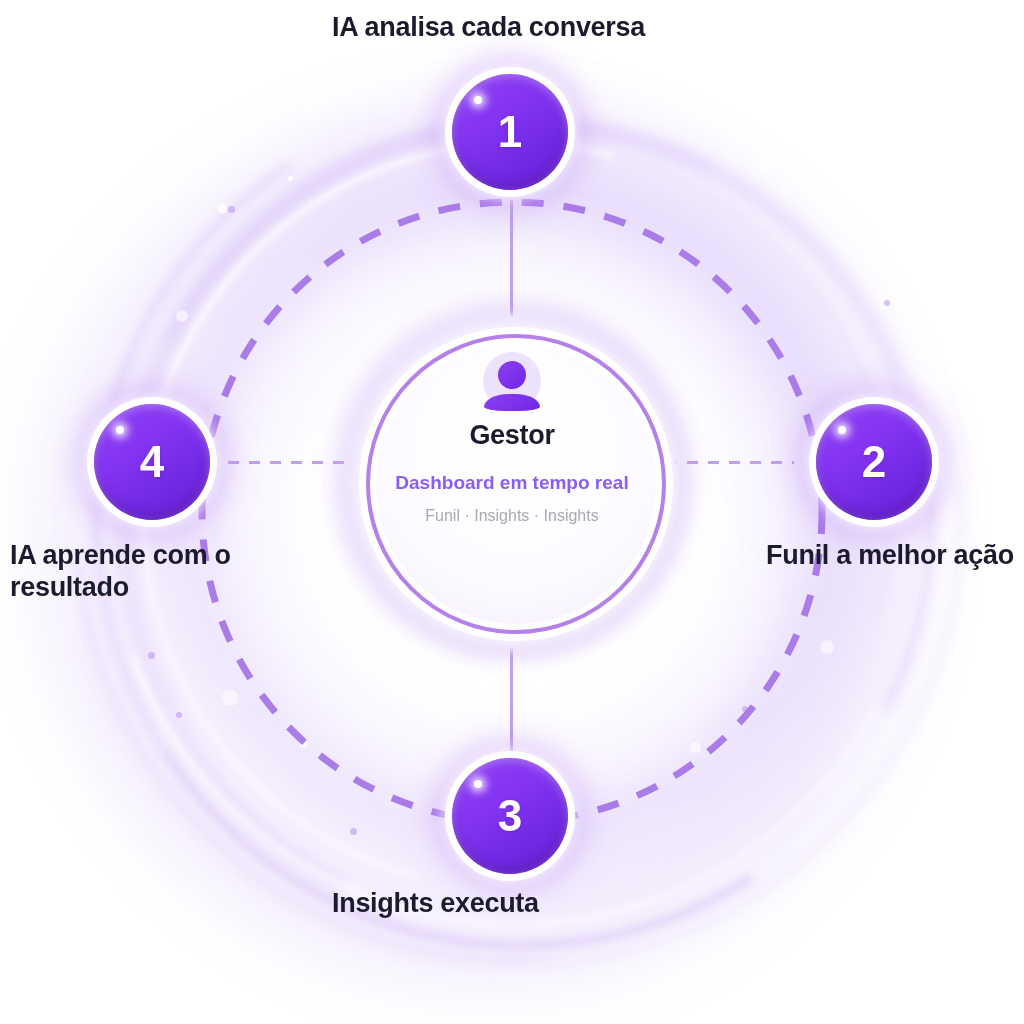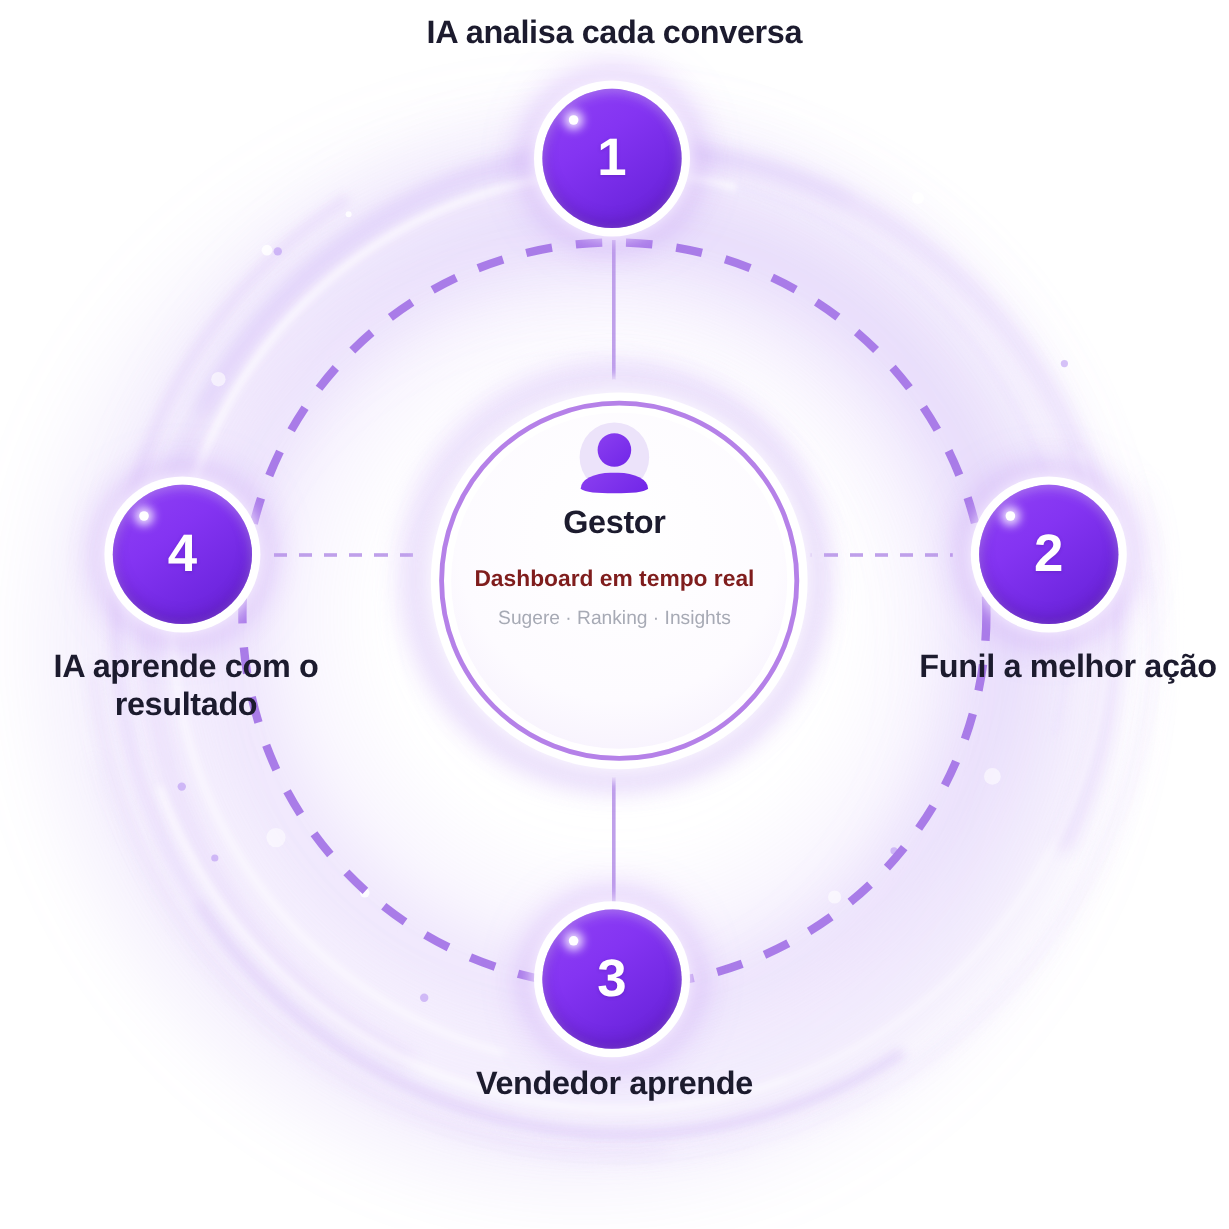--- a/index.html
+++ b/index.html
@@ -185,21 +185,21 @@
   .avatar .body{
     position:absolute;left:1px;top:42px;width:56px;height:17px;
     border-radius:50% 50% 45% 45%/85% 85% 28% 28%;
     background:linear-gradient(140deg,#8b3ff0 0%,#7126e8 100%);
   }
   .hub-title{
     font-size:27px;font-weight:bold;color:#1c1b2e;
     letter-spacing:-0.3px;line-height:1.15;margin-bottom:20px;
   }
   .hub-sub{
-    font-size:19px;font-weight:bold;color:#7f1d1d;
+    font-size:19px;font-weight:bold;color:#8b5cf6;
     line-height:1.28;margin-bottom:11px;
   }
   .hub-meta{
     font-size:16px;color:#a7aab5;font-weight:normal;line-height:1.2;
   }
 
   
   .node{
     position:absolute;width:116px;height:116px;
     border-radius:50%;
@@ -226,27 +226,27 @@
   .node-1{left:452px;top:74px;}
   .node-2{left:816px;top:404px;}
   .node-3{left:452px;top:758px;}
   .node-4{left:94px;top:404px;}
 
   
   .label{
     position:absolute;
     font-size:27px;font-weight:bold;color:#1c1b2e;
     line-height:1.18;letter-spacing:-0.3px;
-    text-align:center;
+    text-align:left;
     z-index:8;
   }
   .label-1{left:332px;top:12px;width:360px;}
   .label-3{left:332px;top:888px;width:360px;}
   .label-2{left:756px;top:540px;width:268px;text-align:center;}
-  .label-4{left:10px;top:540px;width:290px;text-align:center;}
+  .label-4{left:10px;top:540px;width:290px;text-align:left;}
 
   
   .bokeh{
     position:absolute;border-radius:50%;
     background:rgba(255,255,255,0.85);
     pointer-events:none;
   }
   .dotp{
     position:absolute;border-radius:50%;
     background:rgba(167,124,240,0.45);
@@ -301,21 +301,21 @@
   <div class="hub-ring"></div>
 
   <div class="hub-content">
     <div class="avatar">
       <div class="bg"></div>
       <div class="head"></div>
       <div class="body"></div>
     </div>
     <div class="hub-title">Gestor</div>
     <div class="hub-sub">Dashboard em tempo real</div>
-    <div class="hub-meta">Sugere · Ranking · Insights</div>
+    <div class="hub-meta">Funil · Insights · Insights</div>
   </div>
 
   <div class="node node-1">
     <span class="sparkle"></span>
     <span class="num">1</span>
   </div>
   <div class="node node-2">
     <span class="sparkle"></span>
     <span class="num">2</span>
   </div>
@@ -323,16 +323,16 @@
     <span class="sparkle"></span>
     <span class="num">3</span>
   </div>
   <div class="node node-4">
     <span class="sparkle"></span>
     <span class="num">4</span>
   </div>
 
   <div class="label label-1">IA analisa cada conversa</div>
   <div class="label label-2">Funil a melhor ação</div>
-  <div class="label label-3">Vendedor aprende</div>
+  <div class="label label-3">Insights executa</div>
   <div class="label label-4">IA aprende com o resultado</div>
 
 </div>
 
 </body></html>

